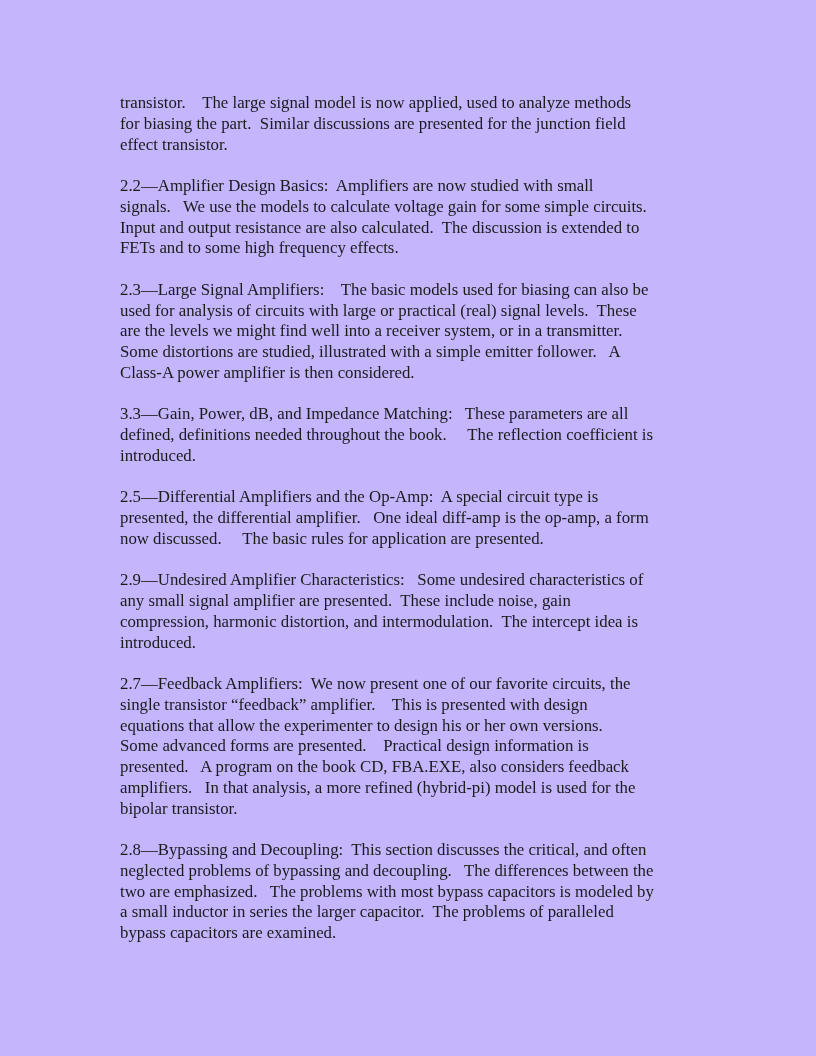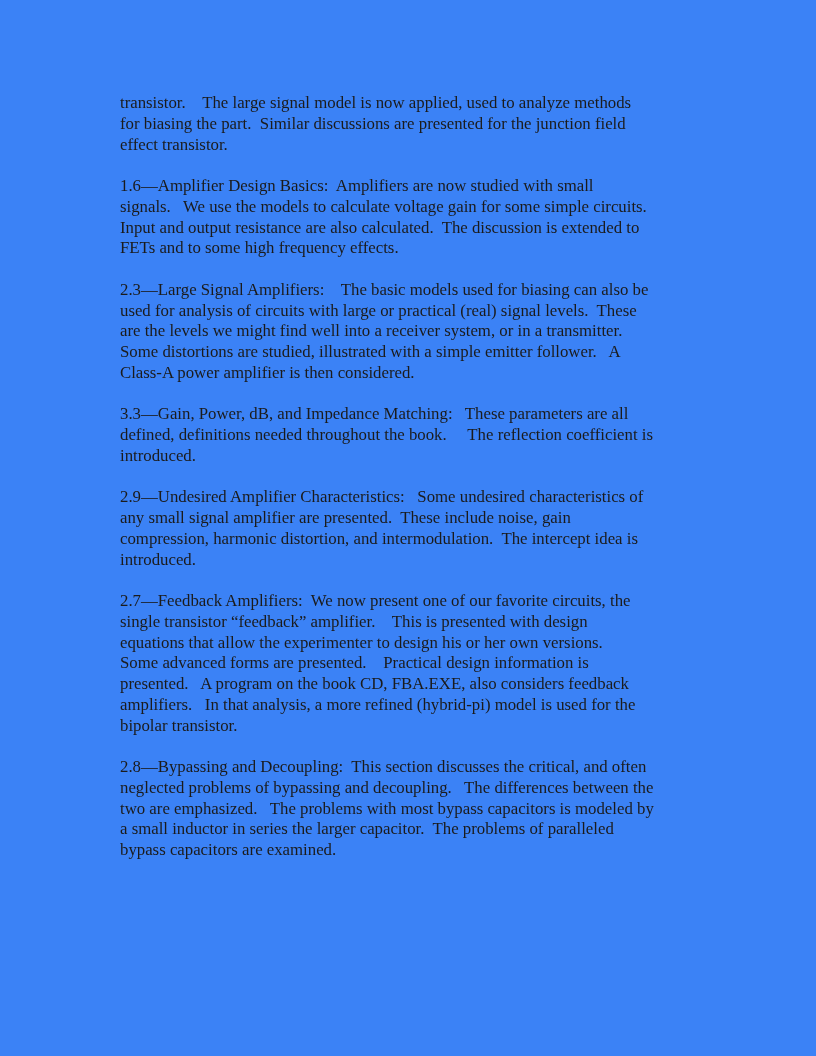--- a/index.html
+++ b/index.html
@@ -11,50 +11,53 @@
     width: 816px;
     height: 1056px;
     overflow: hidden;
     font-family: "Liberation Serif", "DejaVu Serif", serif;
   }
   .page {
     box-sizing: border-box;
     width: 816px;
     height: 1056px;
     padding: 93px 60px 0 120px;
-    background: #3b82f6;
+    background: #c4b5fd;
   }
   .para {
     margin: 0 0 20.75px 0;
     font-size: 16.8px;
     line-height: 20.75px;
     color: #1b1b1b;
     white-space: pre;      
     letter-spacing: 0;
   }
 </style>
 </head>
 <body>
 
 <div class="page">
   <p class="para">transistor.    The large signal model is now applied, used to analyze methods
 for biasing the part.  Similar discussions are presented for the junction field
 effect transistor.</p>
-  <p class="para">1.6—Amplifier Design Basics:  Amplifiers are now studied with small
+  <p class="para">2.2—Amplifier Design Basics:  Amplifiers are now studied with small
 signals.   We use the models to calculate voltage gain for some simple circuits.
 Input and output resistance are also calculated.  The discussion is extended to
 FETs and to some high frequency effects.</p>
   <p class="para">2.3—Large Signal Amplifiers:    The basic models used for biasing can also be
 used for analysis of circuits with large or practical (real) signal levels.  These
 are the levels we might find well into a receiver system, or in a transmitter.
 Some distortions are studied, illustrated with a simple emitter follower.   A
 Class-A power amplifier is then considered.</p>
   <p class="para">3.3—Gain, Power, dB, and Impedance Matching:   These parameters are all
 defined, definitions needed throughout the book.     The reflection coefficient is
 introduced.</p>
+  <p class="para">2.5—Differential Amplifiers and the Op-Amp:  A special circuit type is
+presented, the differential amplifier.   One ideal diff-amp is the op-amp, a form
+now discussed.     The basic rules for application are presented.</p>
   <p class="para">2.9—Undesired Amplifier Characteristics:   Some undesired characteristics of
 any small signal amplifier are presented.  These include noise, gain
 compression, harmonic distortion, and intermodulation.  The intercept idea is
 introduced.</p>
   <p class="para">2.7—Feedback Amplifiers:  We now present one of our favorite circuits, the
 single transistor “feedback” amplifier.    This is presented with design
 equations that allow the experimenter to design his or her own versions.
 Some advanced forms are presented.    Practical design information is
 presented.   A program on the book CD, FBA.EXE, also considers feedback
 amplifiers.   In that analysis, a more refined (hybrid-pi) model is used for the

